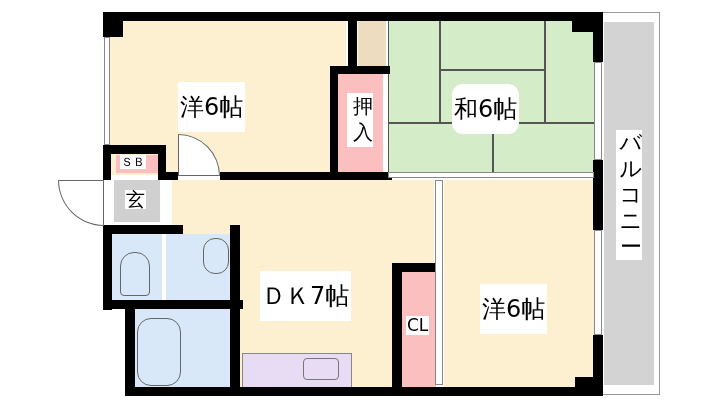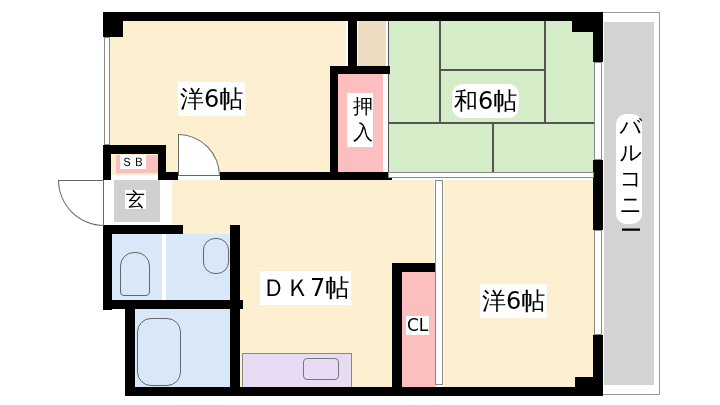--- a/index.html
+++ b/index.html
@@ -1,30 +1,30 @@
 <!DOCTYPE html>
 <html><head>
 <meta charset="utf-8">
 <style>
   html, body { margin:0; padding:0; background:#ffffff; }
   body { width:720px; height:405px; position:relative; overflow:hidden; font-family:"DejaVu Sans", sans-serif; }
   .abs { position:absolute; box-sizing:border-box; }
   .wall { position:absolute; background:#000; }
-  .room-label { position:absolute; background:#fff; color:#000; font-size:24px; line-height:26px; padding:4px 2px; white-space:nowrap; }
+  .room-label { position:absolute; background:#fff; color:#000; font-size:24px; line-height:26px; padding:12px 2px; white-space:nowrap; }
   .small-label { position:absolute; background:#fff; color:#000; font-size:17px; line-height:19px; padding:0 1px; }
   .vlabel { position:absolute; background:#fff; color:#000; font-size:22px; line-height:26px; width:26px; text-align:right; word-break:break-all; }
   .tatami { position:absolute; border:1px solid #555; box-sizing:border-box; }
   .window { position:absolute; background:#fff; border:1px solid #888; box-sizing:border-box; }
 </style>
 </head>
 <body>
 
 <div class="abs" style="left:600px;top:12px;width:60px;height:383px;border:1px solid #999;background:#fff;"></div>
 <div class="abs" style="left:604px;top:22px;width:50px;height:363px;background:#d3d3d3;"></div>
-<div class="vlabel" style="left:616px;top:114px;height:110px;border-radius:10px;">バルコニー</div>
+<div class="vlabel" style="left:616px;top:130px;height:130px;">バルコニー</div>
 
 <div class="abs" style="left:110px;top:20px;width:236px;height:155px;background:#fdf0d0;"></div>
 
 <div class="abs" style="left:358px;top:20px;width:28px;height:50px;background:#eedcc0;"></div>
 
 <div class="abs" style="left:337px;top:74px;width:46px;height:98px;background:#fbbfbf;"></div>
 
 <div class="abs" style="left:388px;top:20px;width:208px;height:152px;background:#d5ecc8;"></div>
 <div class="tatami" style="left:388px;top:20px;width:52px;height:103px;"></div>
 <div class="tatami" style="left:440px;top:20px;width:105px;height:50px;"></div>

